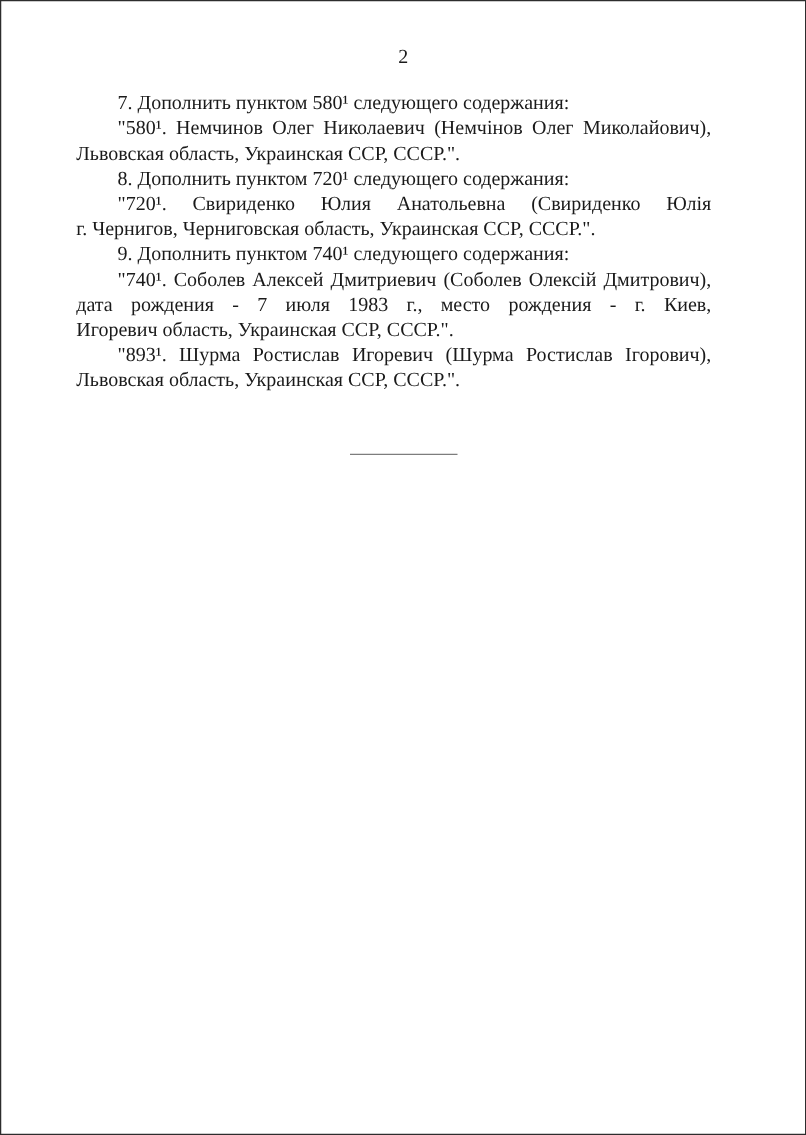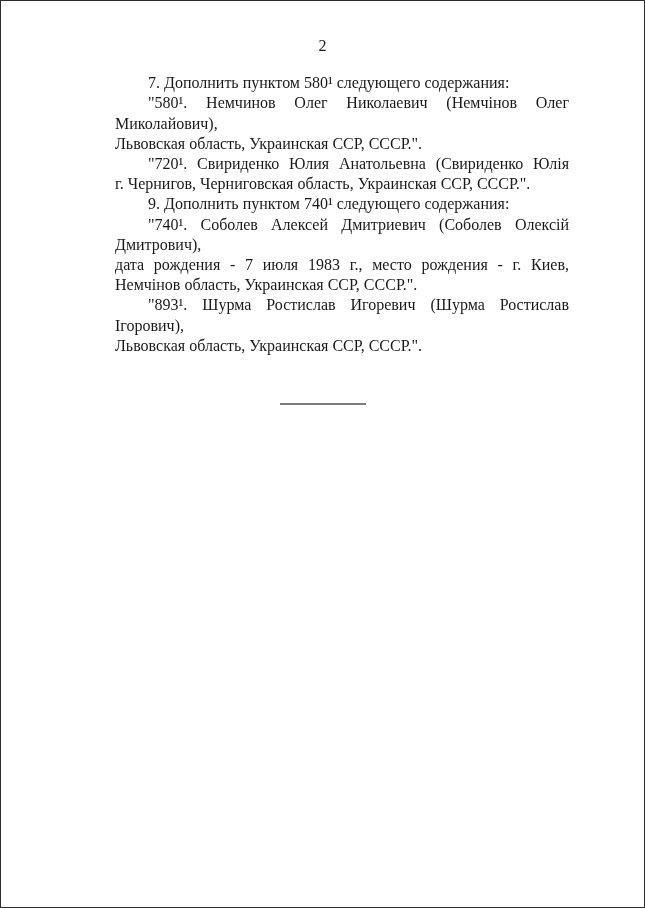--- a/index.html
+++ b/index.html
@@ -19,21 +19,21 @@
     font-size: 16px;
     line-height: 20.2px;
     overflow: hidden;
   }
   .page-number {
     margin-top: 35px;
     text-align: center;
   }
   .content {
     margin-top: 17px;
-    padding-left: 114px;
+    padding-left: 60px;
     padding-right: 75px;
   }
   .line {
     text-align: justify;
     text-align-last: left;
     white-space: normal;
   }
   .line.fill {
     text-align-last: justify;
   }
@@ -54,30 +54,33 @@
   <div class="page-number">2</div>
   <div class="content" id="content">
       <div class="paragraph">
         <div class="line indent">7. Дополнить пунктом 580¹ следующего содержания:</div>
       </div>
       <div class="paragraph">
         <div class="line indent fill">"580¹.&nbsp;Немчинов Олег Николаевич (Немчінов Олег Миколайович),</div>
         <div class="line">Львовская область, Украинская ССР, СССР.".</div>
       </div>
       <div class="paragraph">
+        <div class="line indent">8. Дополнить пунктом 720¹ следующего содержания:</div>
+      </div>
+      <div class="paragraph">
         <div class="line indent fill">"720¹.&nbsp;Свириденко Юлия Анатольевна (Свириденко Юлія</div>
         <div class="line">г.&nbsp;Чернигов, Черниговская область, Украинская ССР, СССР.".</div>
       </div>
       <div class="paragraph">
         <div class="line indent">9. Дополнить пунктом 740¹ следующего содержания:</div>
       </div>
       <div class="paragraph">
         <div class="line indent fill">"740¹.&nbsp;Соболев Алексей Дмитриевич (Соболев Олексій Дмитрович),</div>
         <div class="line fill">дата рождения - 7 июля 1983&nbsp;г., место рождения - г.&nbsp;Киев,</div>
-        <div class="line">Немчінов область, Украинская ССР, СССР.".</div>
+        <div class="line">Игоревич область, Украинская ССР, СССР.".</div>
       </div>
       <div class="paragraph">
         <div class="line indent fill">"893¹.&nbsp;Шурма Ростислав Игоревич (Шурма Ростислав Ігорович),</div>
         <div class="line">Львовская область, Украинская ССР, СССР.".</div>
       </div>
     </div>
   <div class="divider"></div>
 </div>
 
 </body></html>

